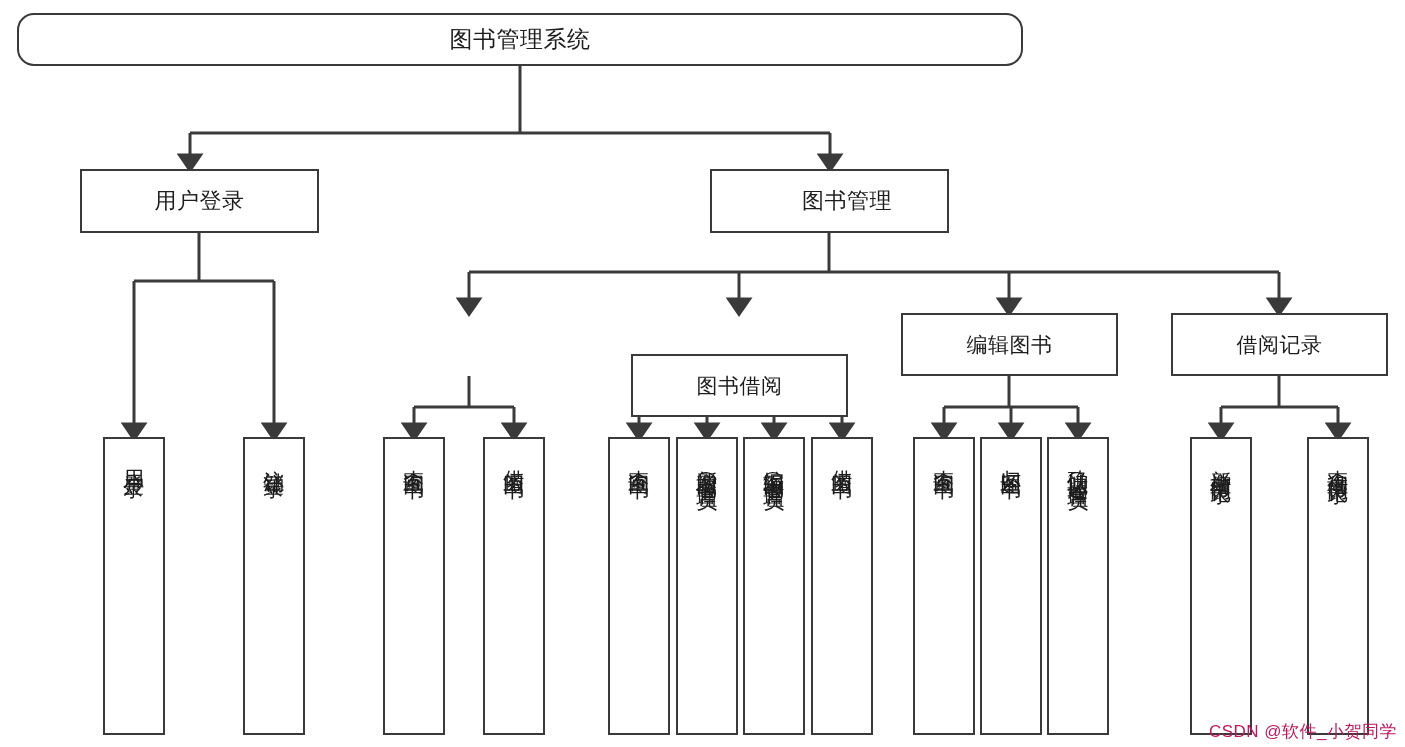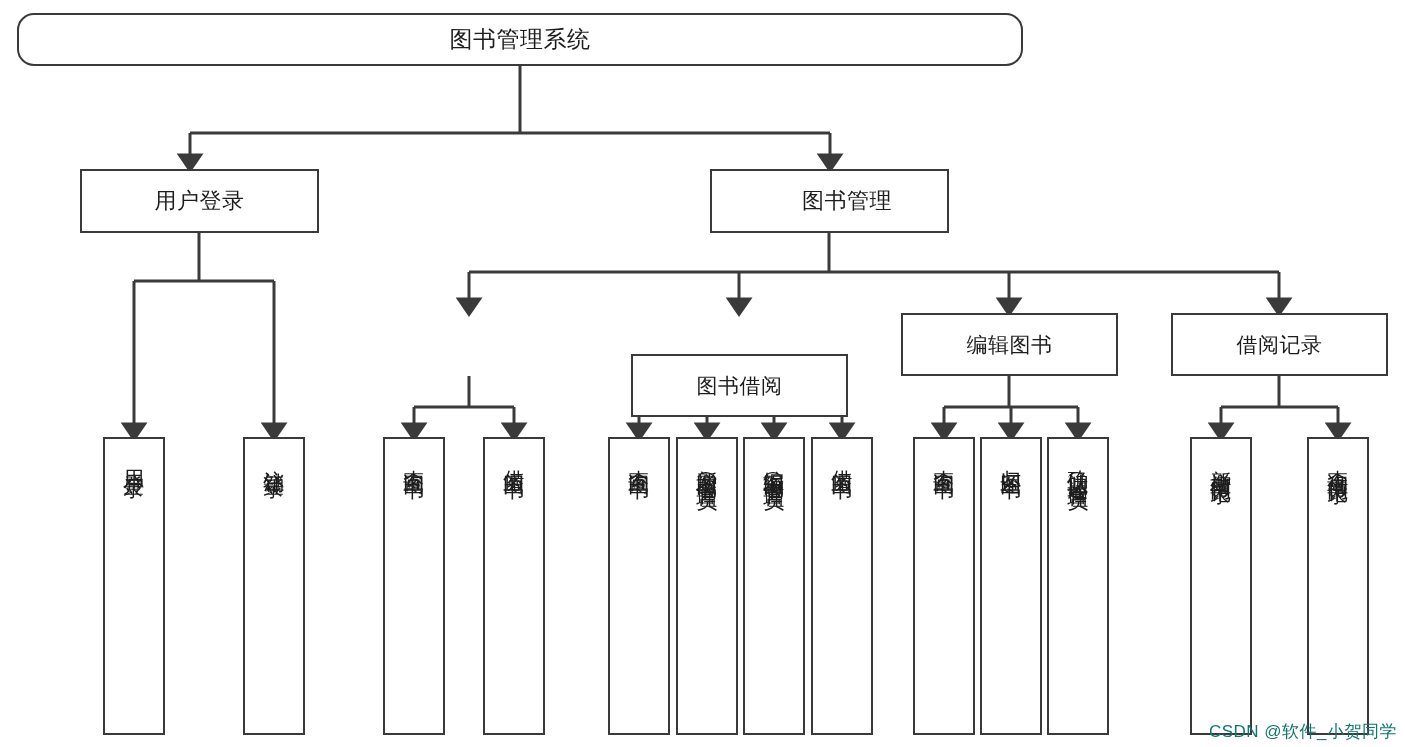--- a/index.html
+++ b/index.html
@@ -58,21 +58,21 @@
     text-orientation: upright;
     line-height: 1.12;
     letter-spacing: 3px;
     white-space: nowrap;
   }
   .watermark {
     position: absolute;
     right: 8px;
     bottom: 4px;
     font-size: 17px;
-    color: #0f766e;
+    color: #be185d;
     letter-spacing: 0.5px;
     white-space: nowrap;
   }
 </style>
 </head>
 <body>
 
 <div id="canvas">
 
   <svg class="edges" viewBox="0 0 1405 747">

